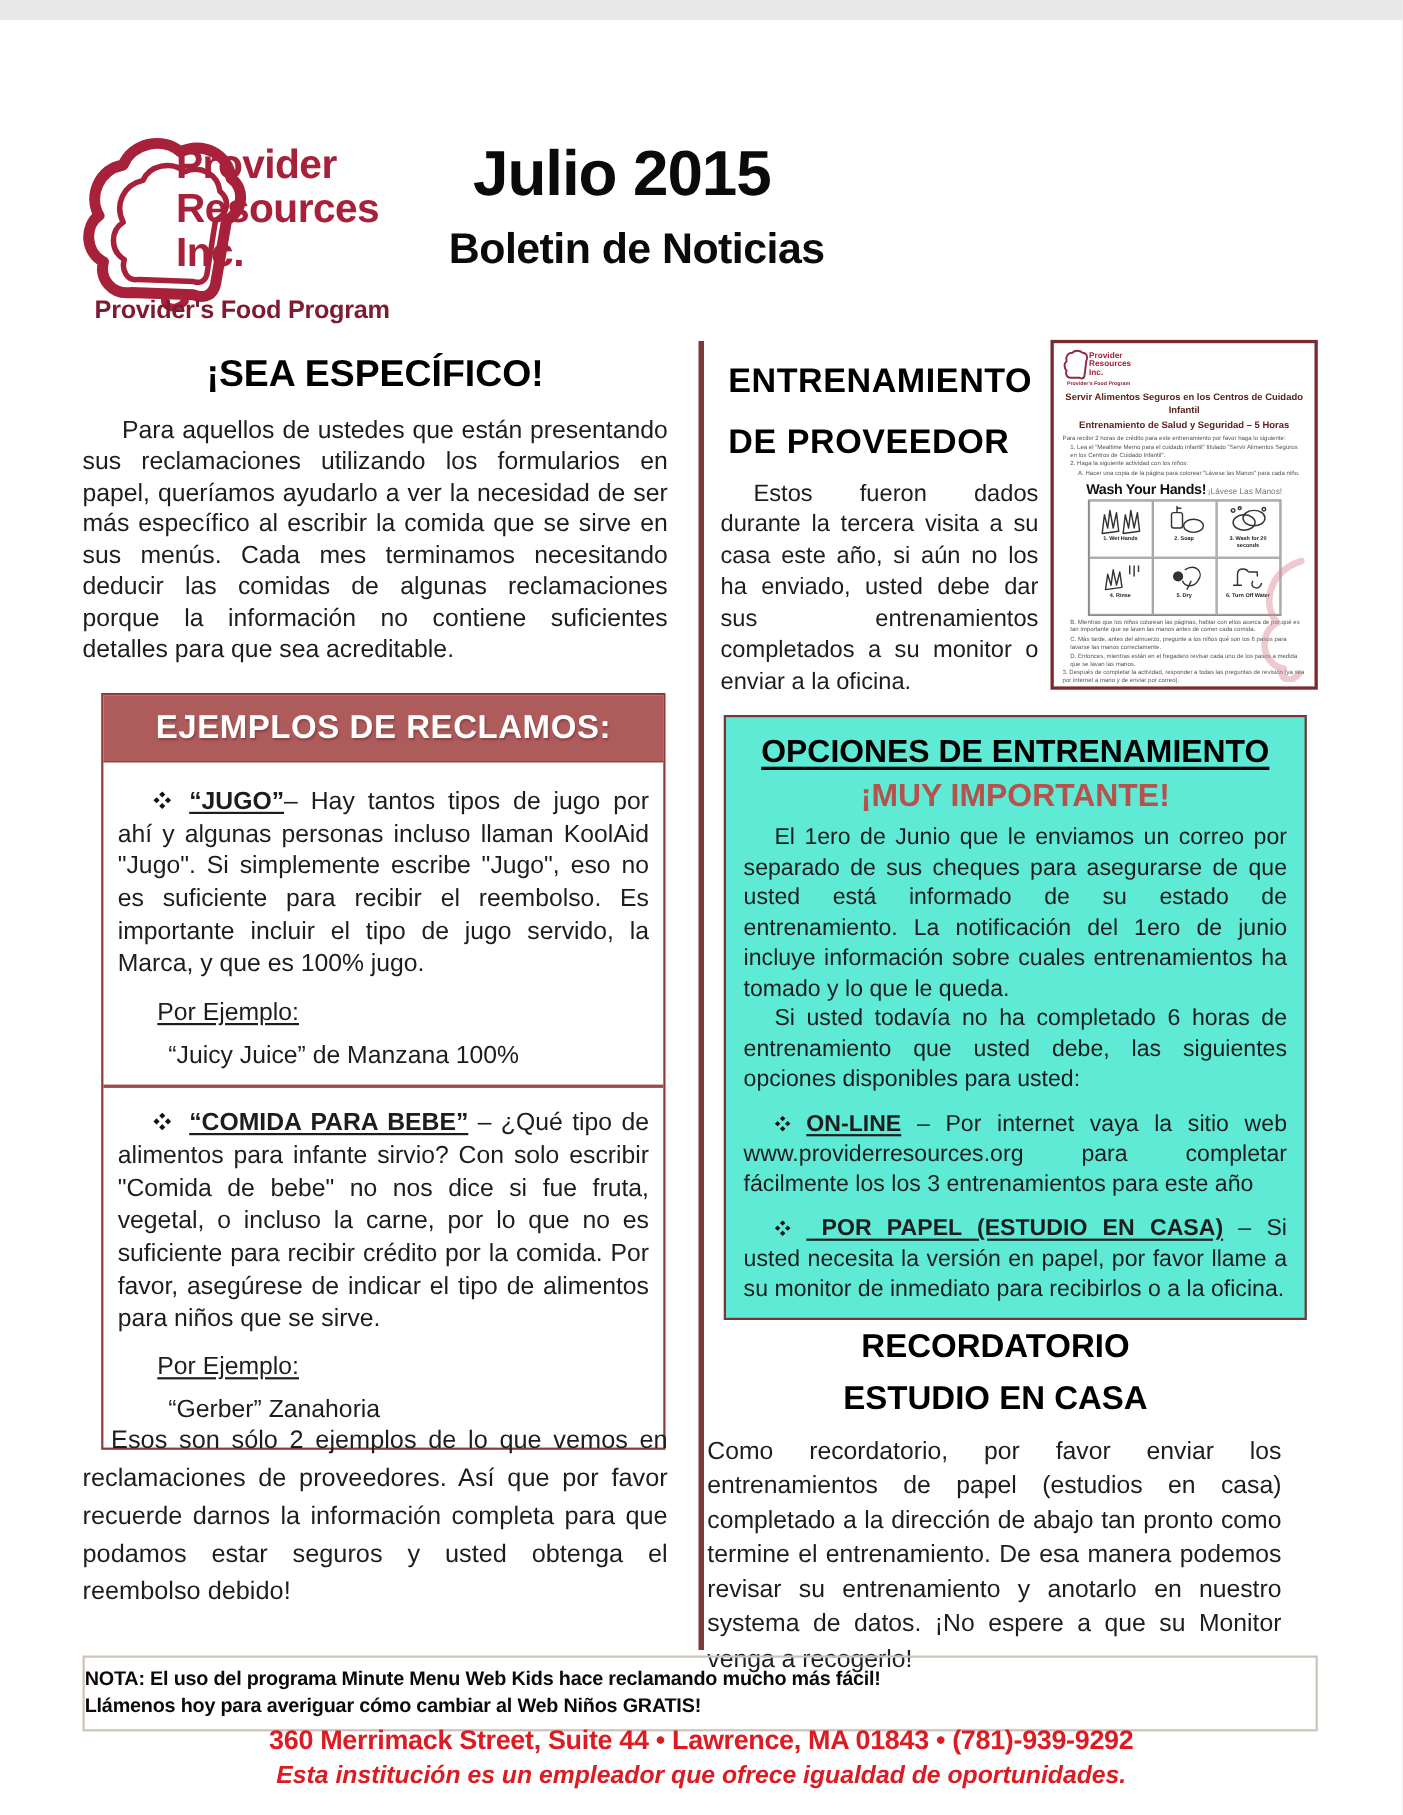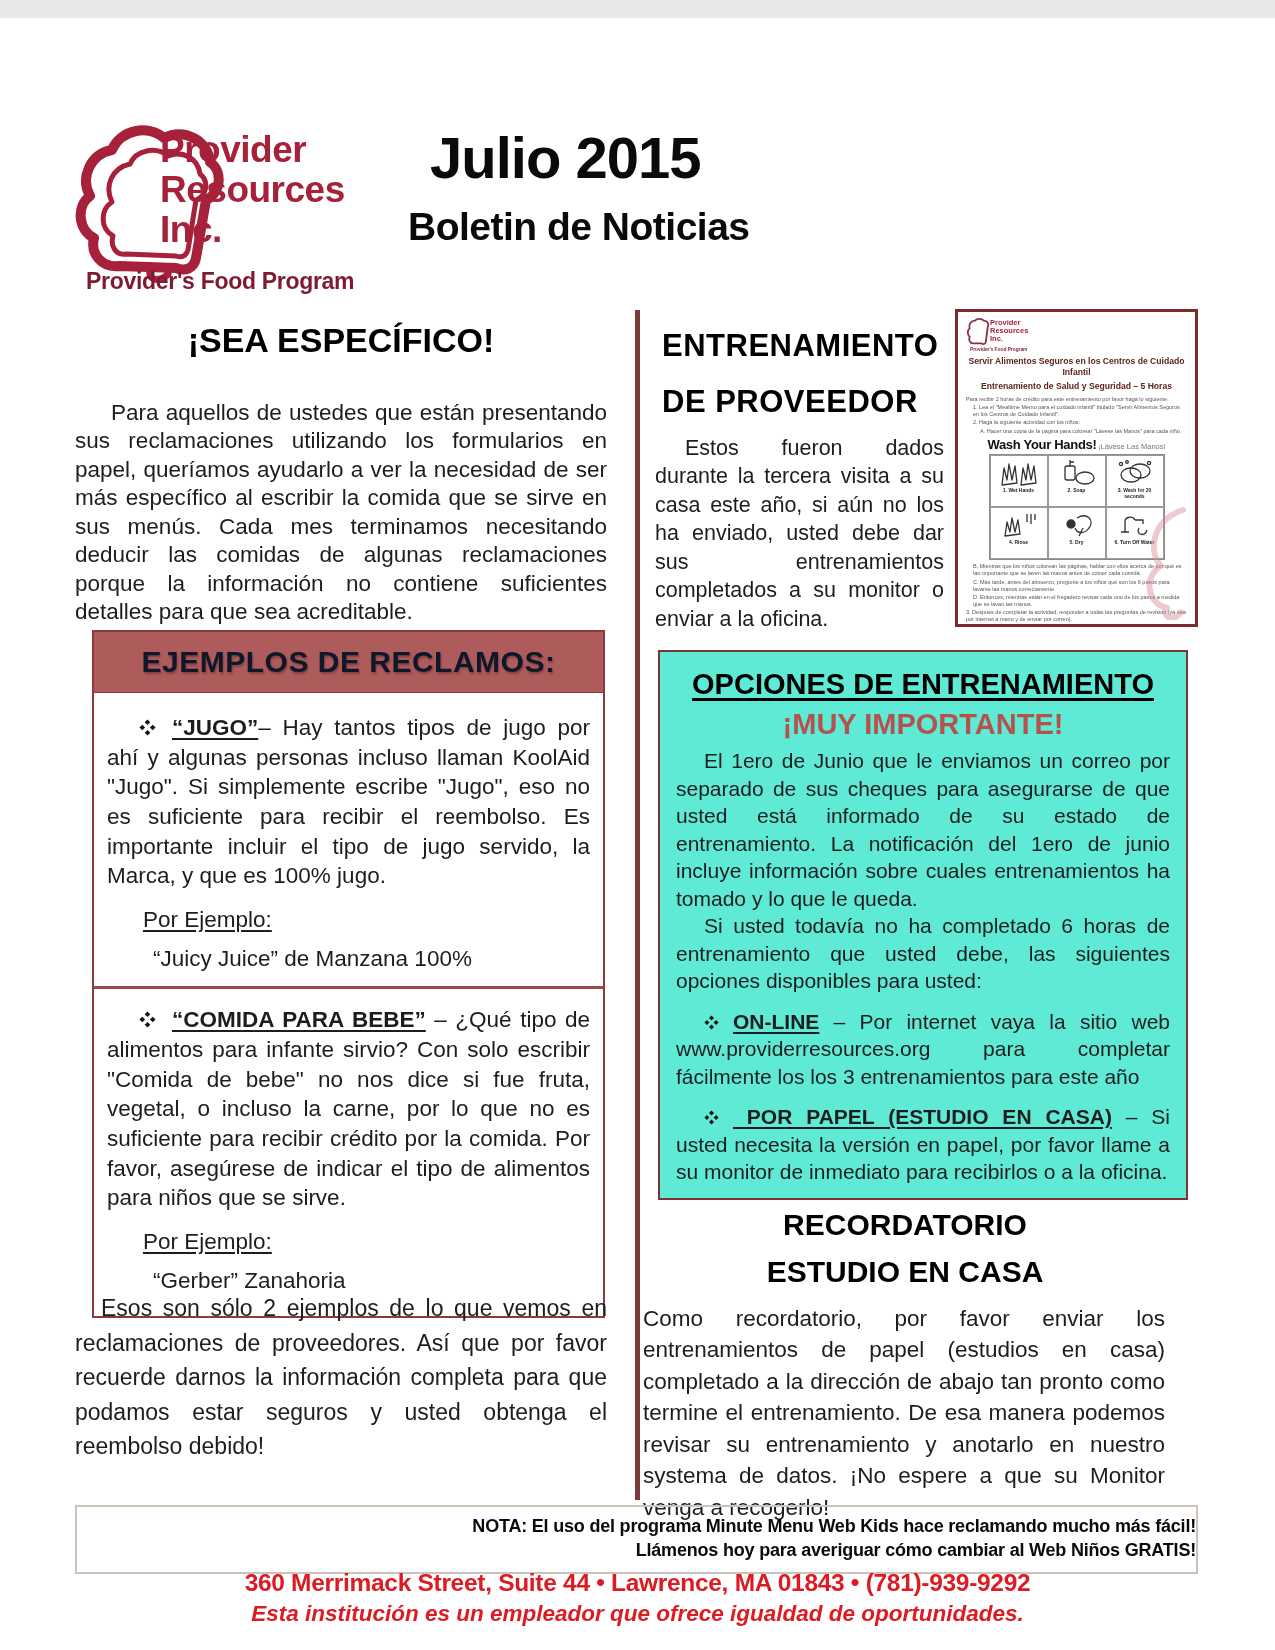--- a/index.html
+++ b/index.html
@@ -10,24 +10,24 @@
   
   .logo-bread{position:absolute;left:64px;top:96px;width:205px;height:170px;}
   .logo-text{position:absolute;left:160px;top:112px;font-weight:bold;font-size:37px;line-height:40px;color:#a62139;letter-spacing:-0.5px;}
   .logo-tagline{position:absolute;left:86px;top:250px;font-weight:bold;font-size:23px;color:#7e1b30;letter-spacing:-0.3px;}
   .title-block{position:absolute;left:408px;top:106px;}
   .main-title{font-weight:bold;font-size:58px;letter-spacing:-1px;color:#0a0a0a;margin:0 0 0 22px;}
   .sub-title{font-weight:bold;font-size:39px;color:#0a0a0a;margin:14px 0 0 0;letter-spacing:-0.5px;}
   
   .col-divider{position:absolute;left:635px;top:292px;width:5px;height:1190px;background:#7c3a3a;}
   .sea-heading{position:absolute;left:75px;top:303px;width:532px;text-align:center;font-weight:bold;font-size:34px;color:#000;}
-  .sea-body{position:absolute;left:75px;top:358px;width:532px;font-size:22.5px;line-height:1.27;text-align:justify;text-indent:36px;}
+  .sea-body{position:absolute;left:75px;top:336px;width:532px;font-size:22.5px;line-height:1.27;text-align:justify;text-indent:36px;}
   
   .ejemplos-box{position:absolute;left:92px;top:612px;width:509px;border:2px solid #8a3c3c;background:#fff;}
-  .ejemplos-band{height:60px;line-height:60px;background:#ae5b5b;border-bottom:1px solid #8a3c3c;text-align:center;color:#0f172a;font-weight:bold;font-size:30px;letter-spacing:0.5px;text-shadow:1px 2px 2px rgba(60,20,20,0.35);}
+  .ejemplos-band{height:60px;line-height:60px;background:#ae5b5b;border-bottom:1px solid #8a3c3c;text-align:center;color:#ffffff;font-weight:bold;font-size:30px;letter-spacing:0.5px;text-shadow:1px 2px 2px rgba(60,20,20,0.35);}
   .ej-sec1{padding:20px 13px 2px;border-bottom:3px solid #9a4a4a;}
   .ej-sec2{padding:16px 13px 10px;}
   .bullet-p{margin:0;font-size:22.5px;line-height:1.32;text-align:justify;text-indent:32px;}
   .bullet-icon{display:inline-block;width:17px;height:17px;margin-right:16px;vertical-align:-1px;}
   .lead{font-weight:bold;text-decoration:underline;text-decoration-thickness:2px;text-underline-offset:3px;}
   .por-ejemplo{margin:16px 0 0 36px;font-size:22.5px;text-decoration:underline;text-underline-offset:3px;}
   .ejemplo-line{margin:13px 0 12px 46px;font-size:22.5px;}
   .left-closing{position:absolute;left:75px;top:1250px;width:532px;font-size:23px;line-height:1.5;text-align:justify;text-indent:26px;}
   
   .ent-heading{position:absolute;left:662px;top:300px;font-weight:bold;font-size:31px;line-height:1.8;color:#000;letter-spacing:0.5px;}
@@ -52,21 +52,21 @@
   .opciones-box{position:absolute;left:658px;top:632px;width:530px;box-sizing:border-box;border:2px solid #7b3333;background:#5eead4;padding:16px 16px 12px;}
   .op-heading{text-align:center;font-weight:bold;font-size:29px;color:#000;text-decoration:underline;text-decoration-thickness:3px;text-underline-offset:4px;margin:0;}
   .op-importante{text-align:center;font-weight:bold;font-size:29px;color:#b5524e;margin:7px 0 6px;}
   .op-p{margin:0;font-size:21px;line-height:1.31;text-align:justify;text-indent:28px;}
   .op-bullet{margin:13px 0 0;font-size:21px;line-height:1.31;text-align:justify;text-indent:28px;}
   .op-bullet .bullet-icon{width:15px;height:15px;margin-right:14px;}
   
   .record-heading{position:absolute;left:645px;top:1183px;width:520px;text-align:center;font-weight:bold;font-size:30px;line-height:1.58;color:#000;}
   .record-body{position:absolute;left:643px;top:1262px;width:522px;font-size:22.5px;line-height:1.4;text-align:justify;}
   
-  .nota-box{position:absolute;left:75px;top:1487px;width:1123px;box-sizing:border-box;border:2px solid #cdc3b8;text-align:right;padding:8px 0 9px;}
+  .nota-box{position:absolute;left:75px;top:1487px;width:1123px;box-sizing:border-box;border:2px solid #cdc3b8;text-align:left;padding:8px 0 9px;}
   .nota-line{font-weight:bold;font-size:18px;line-height:1.32;color:#0a0a0a;letter-spacing:-0.2px;}
   .footer-address{position:absolute;left:0;top:1551px;width:1275px;text-align:center;font-weight:bold;font-size:24.5px;color:#dc1b22;letter-spacing:-0.3px;}
   .footer-eeo{position:absolute;left:0;top:1583px;width:1275px;text-align:center;font-weight:bold;font-style:italic;font-size:22.5px;color:#dc1b22;}
 </style>
 </head>
 <body>
 
 <div class="page">
 
   <svg class="logo-bread" viewBox="0 0 205 170">

